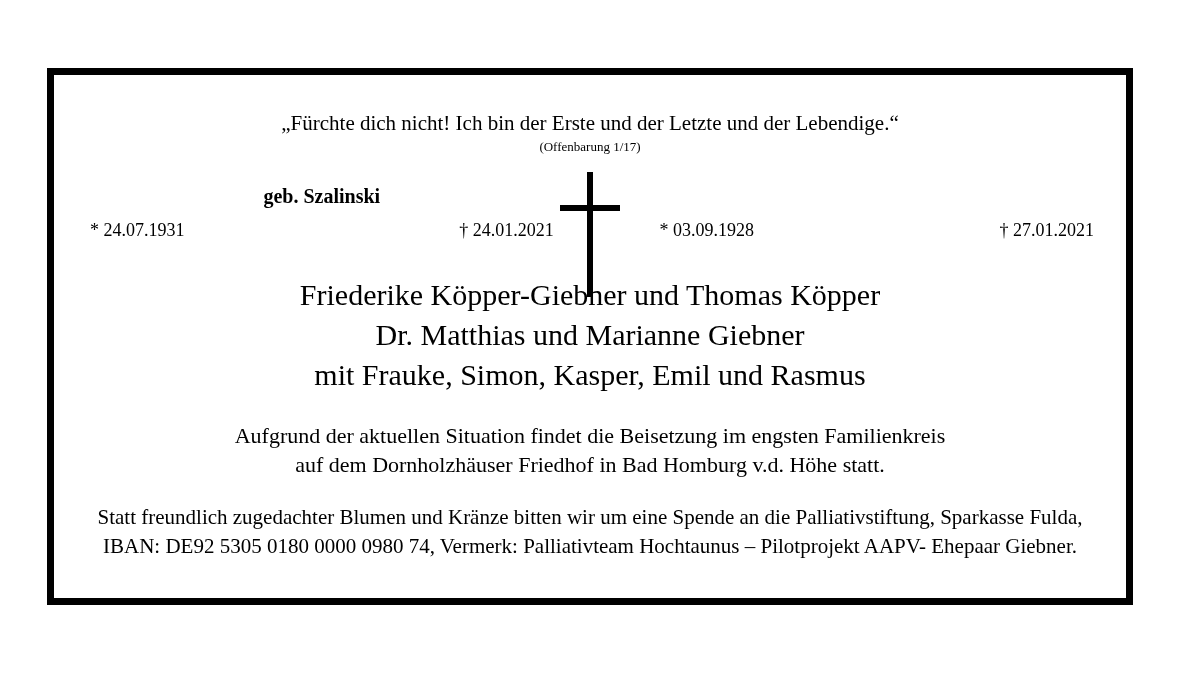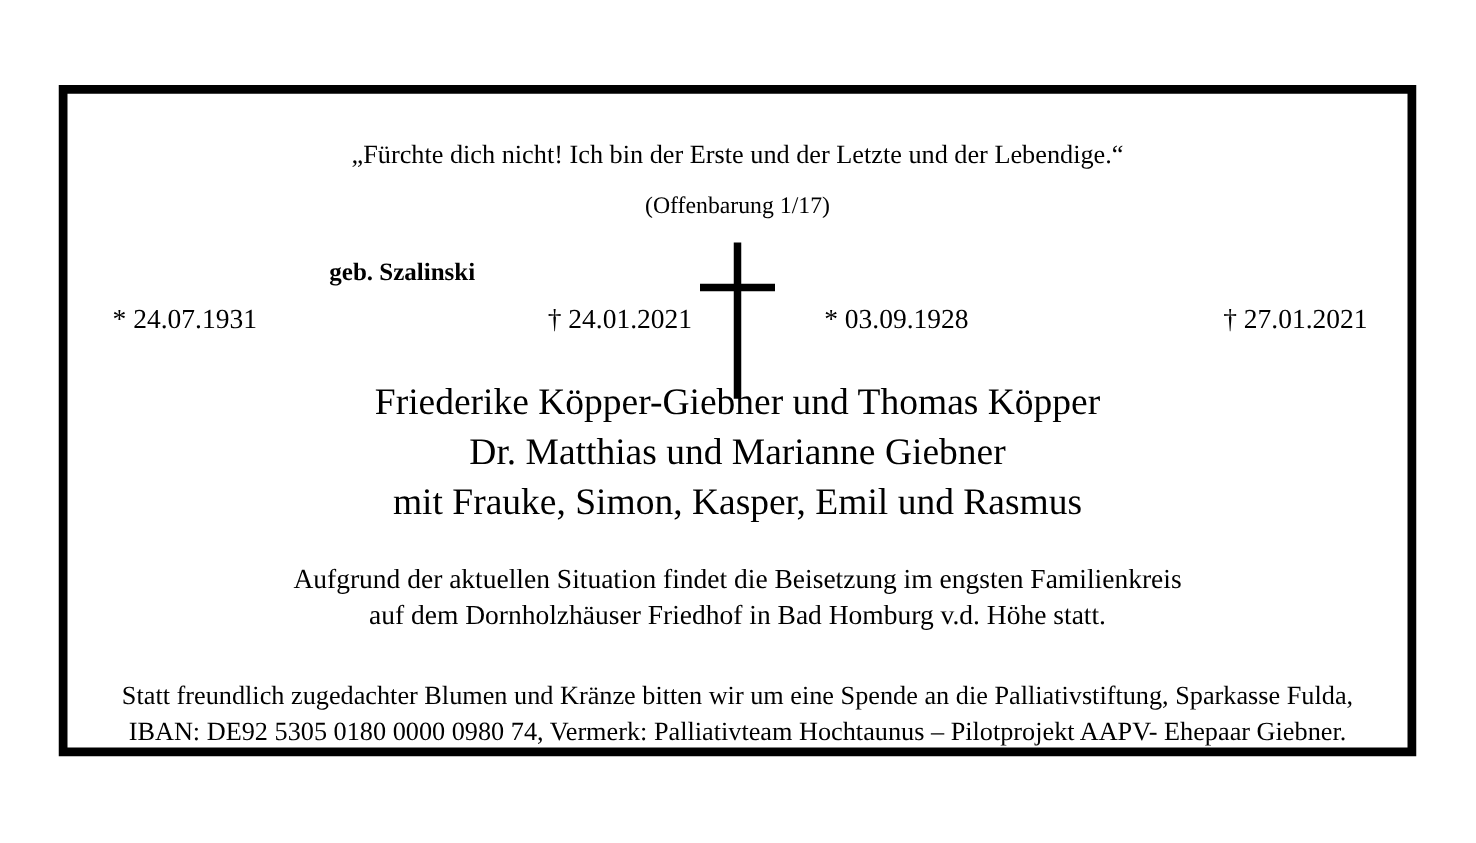--- a/index.html
+++ b/index.html
@@ -47,23 +47,23 @@
   }
 
   .verse {
     text-align: center;
     font-size: 21px;
     line-height: 1.35;
     margin-top: 10px;
   }
   .verse-ref {
     text-align: center;
-    font-size: 19px;
+    font-size: 13px;
     line-height: 1.3;
-    margin-top: 16px;
+    margin-top: 2px;
   }
 
   
   .names-row {
     position: relative;
     width: 100%;
     margin-top: 28px;
     display: flex;
     justify-content: space-between;
     align-items: flex-start;
@@ -85,21 +85,21 @@
     margin-top: 0;
     line-height: 1.2;
   }
   .person-sub.empty {
     visibility: hidden;
   }
   .dates {
     margin-top: 12px;
     display: flex;
     justify-content: space-between;
-    font-size: 22px;
+    font-size: 18px;
     padding: 0 6px;
   }
   .dates.right {
     padding: 0 2px;
     margin-left: 37px;
   }
 
   
   .cross {
     position: absolute;
@@ -137,21 +137,21 @@
 
   .notice {
     margin-top: 26px;
     text-align: center;
     font-size: 22px;
     line-height: 1.33;
   }
   .notice div { white-space: nowrap; }
 
   .donation {
-    margin-top: 36px;
+    margin-top: 24px;
     text-align: center;
     font-size: 21px;
     line-height: 1.35;
   }
   .donation div { white-space: nowrap; }
 </style>
 </head>
 <body>
 
 <div class="page">

